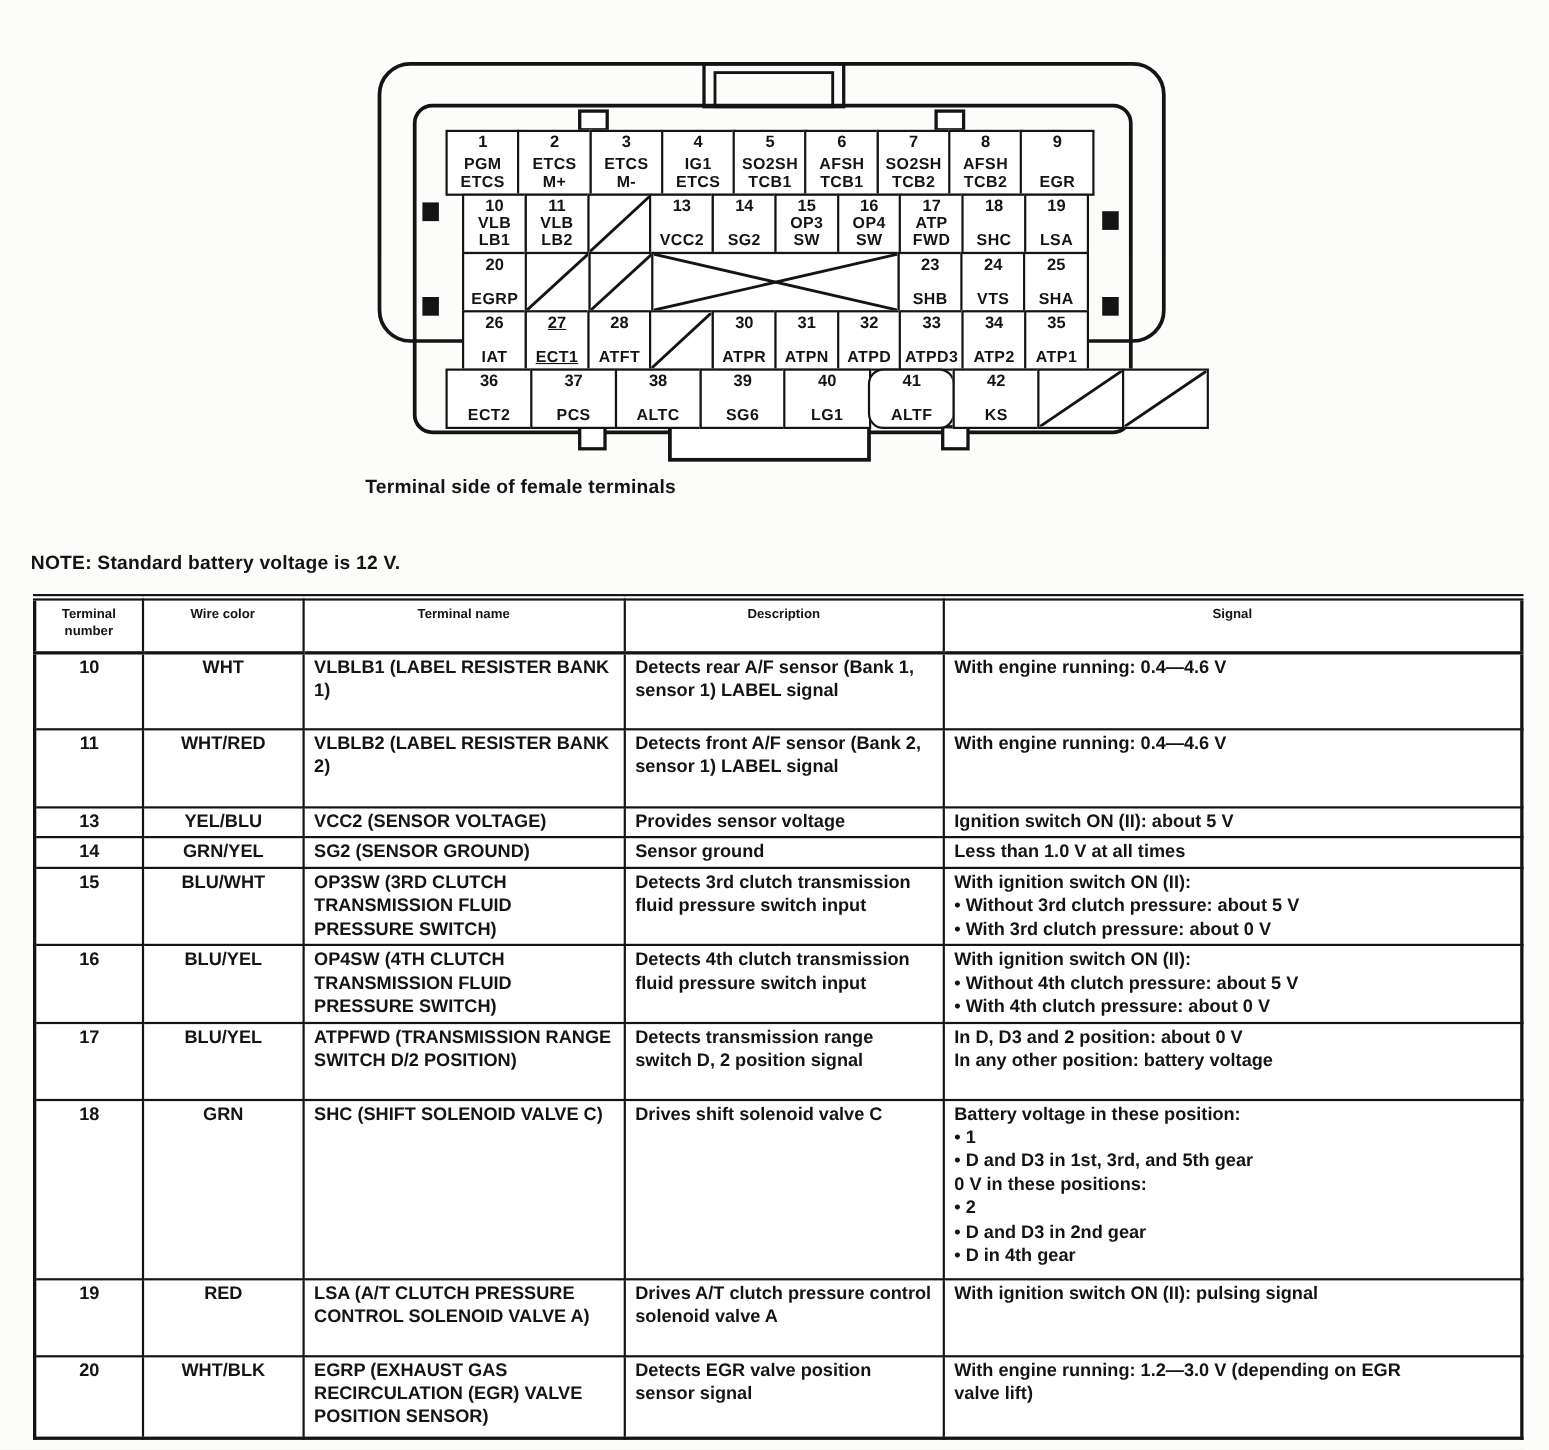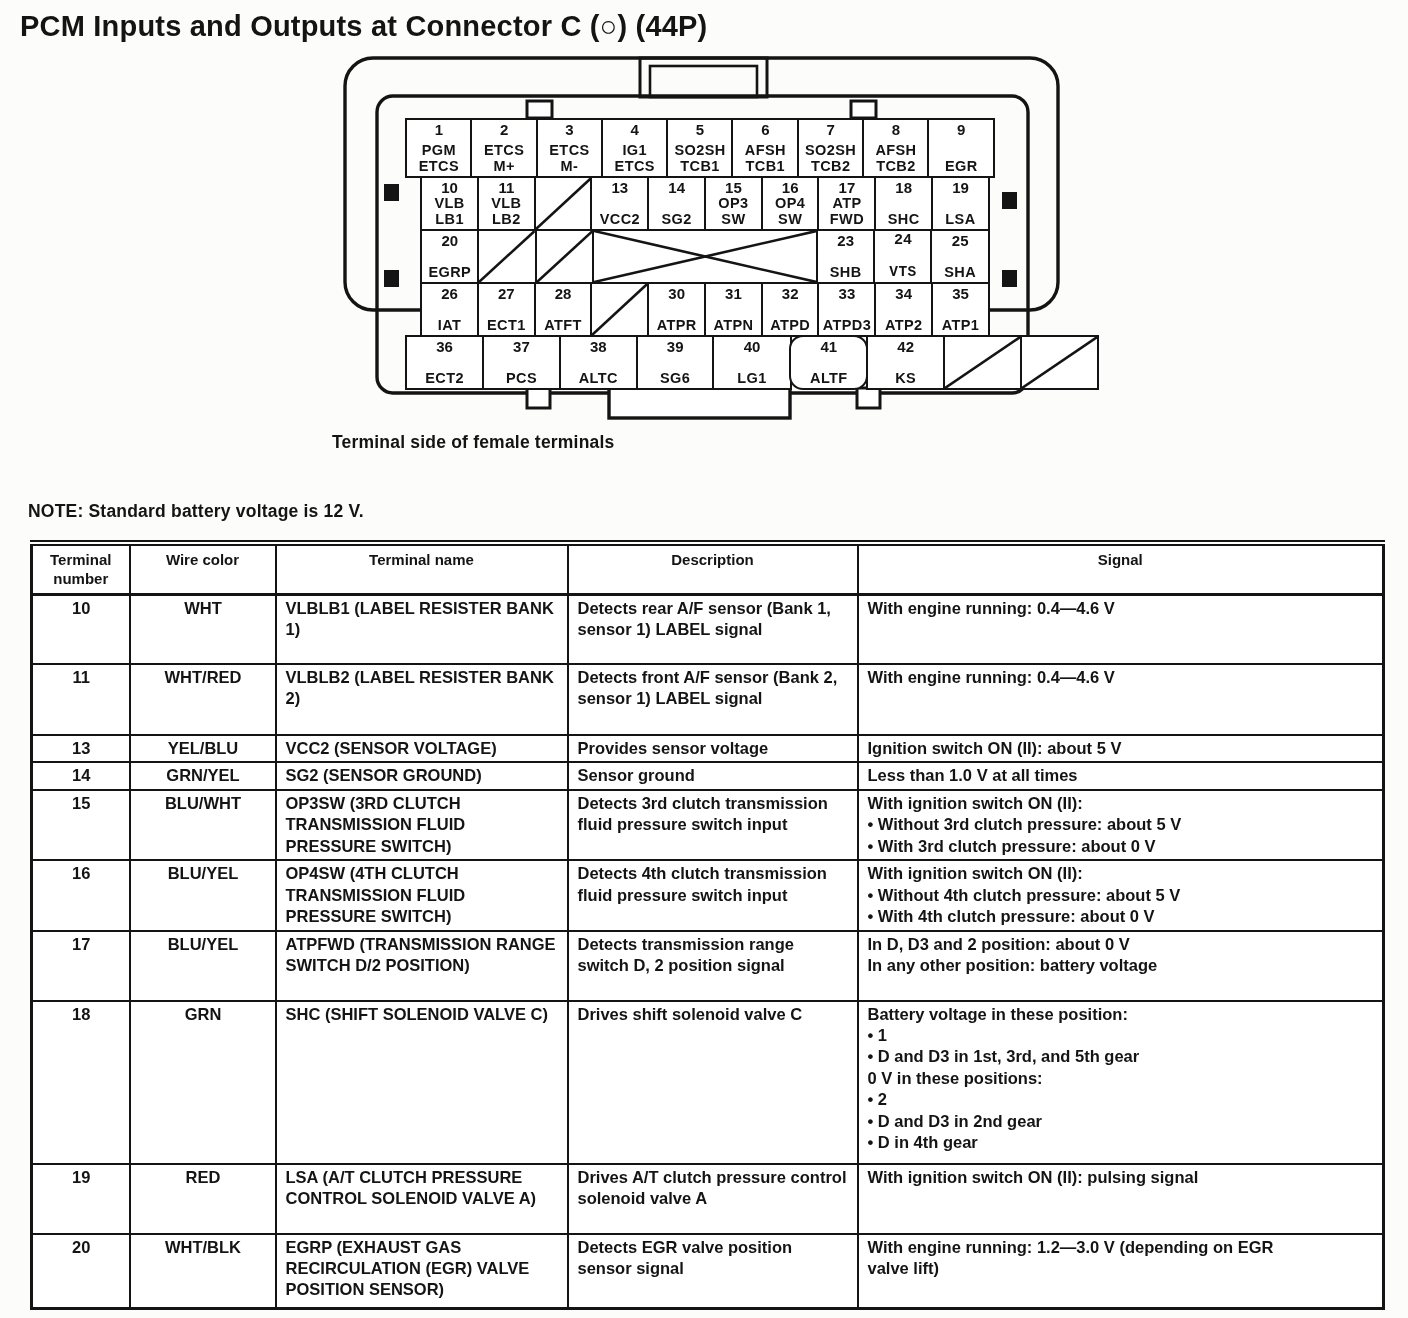--- a/index.html
+++ b/index.html
@@ -31,36 +31,35 @@
     font-size:17.5px;font-weight:600;letter-spacing:.2px;
   }
   .note{position:absolute;left:28px;top:501px;font-size:17.5px;font-weight:600;letter-spacing:.2px;}
   table.tbl{
     position:absolute;left:30px;top:540px;width:1352px;
     border-collapse:collapse;table-layout:fixed;background:#fff;
     border:3px solid #141414;border-top:6px double #141414;
   }
   table.tbl th{
     border:2px solid #141414;border-bottom:3px solid #141414;
-    font-size:15px;font-weight:700;text-align:center;vertical-align:top;
+    font-size:12px;font-weight:700;text-align:center;vertical-align:top;
     padding:5px 4px 4px;line-height:1.25;
   }
   table.tbl td{
     border:2px solid #141414;font-size:16.5px;font-weight:600;
     vertical-align:top;padding:2px 8px 2px 9px;line-height:1.3;
     white-space:pre-line;overflow:hidden;
   }
   td.c-center{text-align:center;padding-left:2px;padding-right:2px;}
 </style>
 </head>
 <body>
 
 <div class="page">
 
-  <div class="title">PCM Inputs and Outputs at Connector C (○) (44P)</div>
 
   <div class="connector-area">
     <svg class="housing-svg" width="1408" height="462" viewBox="0 0 1408 462">
       <rect x="345" y="58" width="713" height="252" rx="28" fill="none" stroke="#141414" stroke-width="3.4"></rect>
       <rect x="377" y="96" width="651" height="297" rx="16" fill="none" stroke="#141414" stroke-width="3.4"></rect>
       <rect x="640" y="58" width="127" height="39" fill="none" stroke="#141414" stroke-width="3"></rect>
       <rect x="650" y="66" width="107" height="31" fill="none" stroke="#141414" stroke-width="2.6"></rect>
       <rect x="527" y="101" width="25" height="17" fill="#ffffff" stroke="#141414" stroke-width="3"></rect>
       <rect x="851" y="101" width="25" height="17" fill="#ffffff" stroke="#141414" stroke-width="3"></rect>
       <rect x="609" y="388" width="181" height="30" fill="#ffffff" stroke="#141414" stroke-width="3.4"></rect>
@@ -184,35 +183,35 @@
           <div class="pin-cell" style="flex: 4 1 0px;">
             <svg class="diag" viewBox="0 0 100 100" preserveAspectRatio="none">
               <line x1="0" y1="100" x2="100" y2="0" stroke="#141414" stroke-width="2.6" vector-effect="non-scaling-stroke"></line>
               <line x1="0" y1="0" x2="100" y2="100" stroke="#141414" stroke-width="2.6" vector-effect="non-scaling-stroke"></line>
             </svg>
           </div>
           <div class="pin-cell" style="flex: 1 1 0px; justify-content: space-between;">
             <div class="pin-num">23</div>
             <div class="pin-label">SHB</div>
           </div>
-          <div class="pin-cell" style="flex: 1 1 0px; font-family: Liberation Mono, monospace;">
+          <div class="pin-cell" style="flex: 1 1 0px;">
             <div class="pin-num">24</div>
             <div class="pin-label">VTS</div>
           </div>
           <div class="pin-cell" style="flex: 1 1 0px;">
             <div class="pin-num">25</div>
             <div class="pin-label">SHA</div>
           </div>
         </div>
         <div class="pin-row" style="left: 420px; top: 282px; width: 570px; height: 55px;">
           <div class="pin-cell" style="flex: 1 1 0px;">
             <div class="pin-num">26</div>
             <div class="pin-label">IAT</div>
           </div>
-          <div class="pin-cell" style="flex: 1 1 0px;">
+          <div class="pin-cell" style="flex: 1 1 0px; text-decoration: underline;">
             <div class="pin-num">27</div>
             <div class="pin-label">ECT1</div>
           </div>
           <div class="pin-cell" style="flex: 1 1 0px;">
             <div class="pin-num">28</div>
             <div class="pin-label">ATFT</div>
           </div>
           <div class="pin-cell" style="flex: 1 1 0px;">
             <svg class="diag" viewBox="0 0 100 100" preserveAspectRatio="none">
               <line x1="0" y1="100" x2="100" y2="0" stroke="#141414" stroke-width="2.6" vector-effect="non-scaling-stroke"></line>

